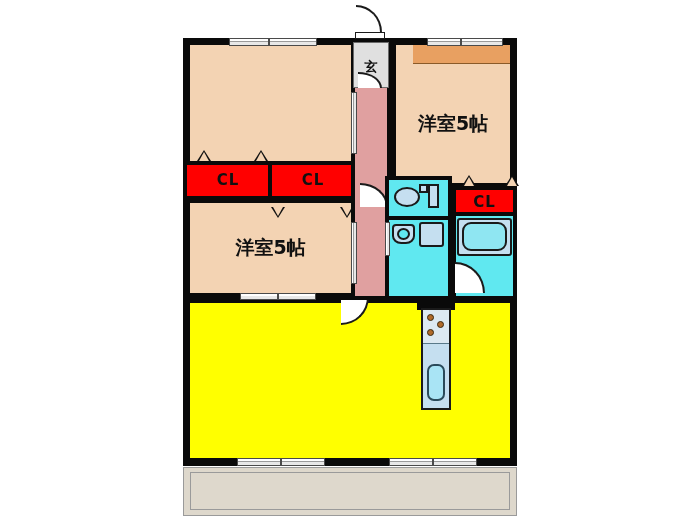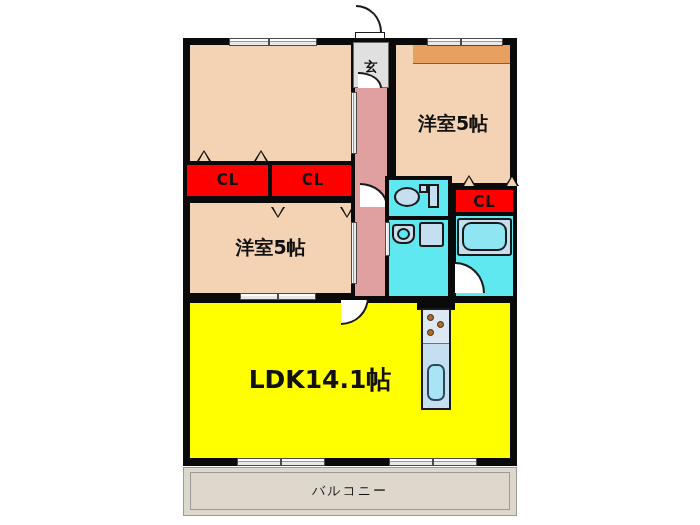--- a/index.html
+++ b/index.html
@@ -152,25 +152,23 @@
 
   .outline-thin { border: 1px solid #9a9a9a; }
 </style>
 </head>
 <body>
 
 <div id="plan">
 
   <div class="abs balcony outline-thin" style="left:183px; top:467px; width:334px; height:49px;"></div>
   <div class="abs outline-thin" style="left:190px; top:472px; width:320px; height:38px; background:#ded8cc;"></div>
-  <div class="abs label lbl-balcony" style="left:183px; top:484px; width:334px;">バルコニー</div>
 
   <div class="abs wall" style="left:183px; top:296px; width:334px; height:170px;"></div>
   <div class="abs ldk" style="left:190px; top:303px; width:320px; height:155px;"></div>
-  <div class="abs label lbl-ldk" style="left:190px; top:367px; width:260px;">LDK14.1帖</div>
 
   <div class="abs win-h" style="left:237px; top:458px; width:44px; height:8px;"></div>
   <div class="abs win-h" style="left:281px; top:458px; width:44px; height:8px;"></div>
   <div class="abs win-h" style="left:389px; top:458px; width:44px; height:8px;"></div>
   <div class="abs win-h" style="left:433px; top:458px; width:44px; height:8px;"></div>
 
   <div class="abs wall" style="left:417px; top:296px; width:38px; height:14px;"></div>
   <div class="abs counter" style="left:421px; top:308px; width:30px; height:102px;"></div>
   <div class="abs" style="left:423px; top:310px; width:26px; height:34px; background:#dce9f2; border-bottom:1px solid #5a7a8a;"></div>
   <div class="abs burner" style="left:427px; top:314px; width:7px; height:7px;"></div>

